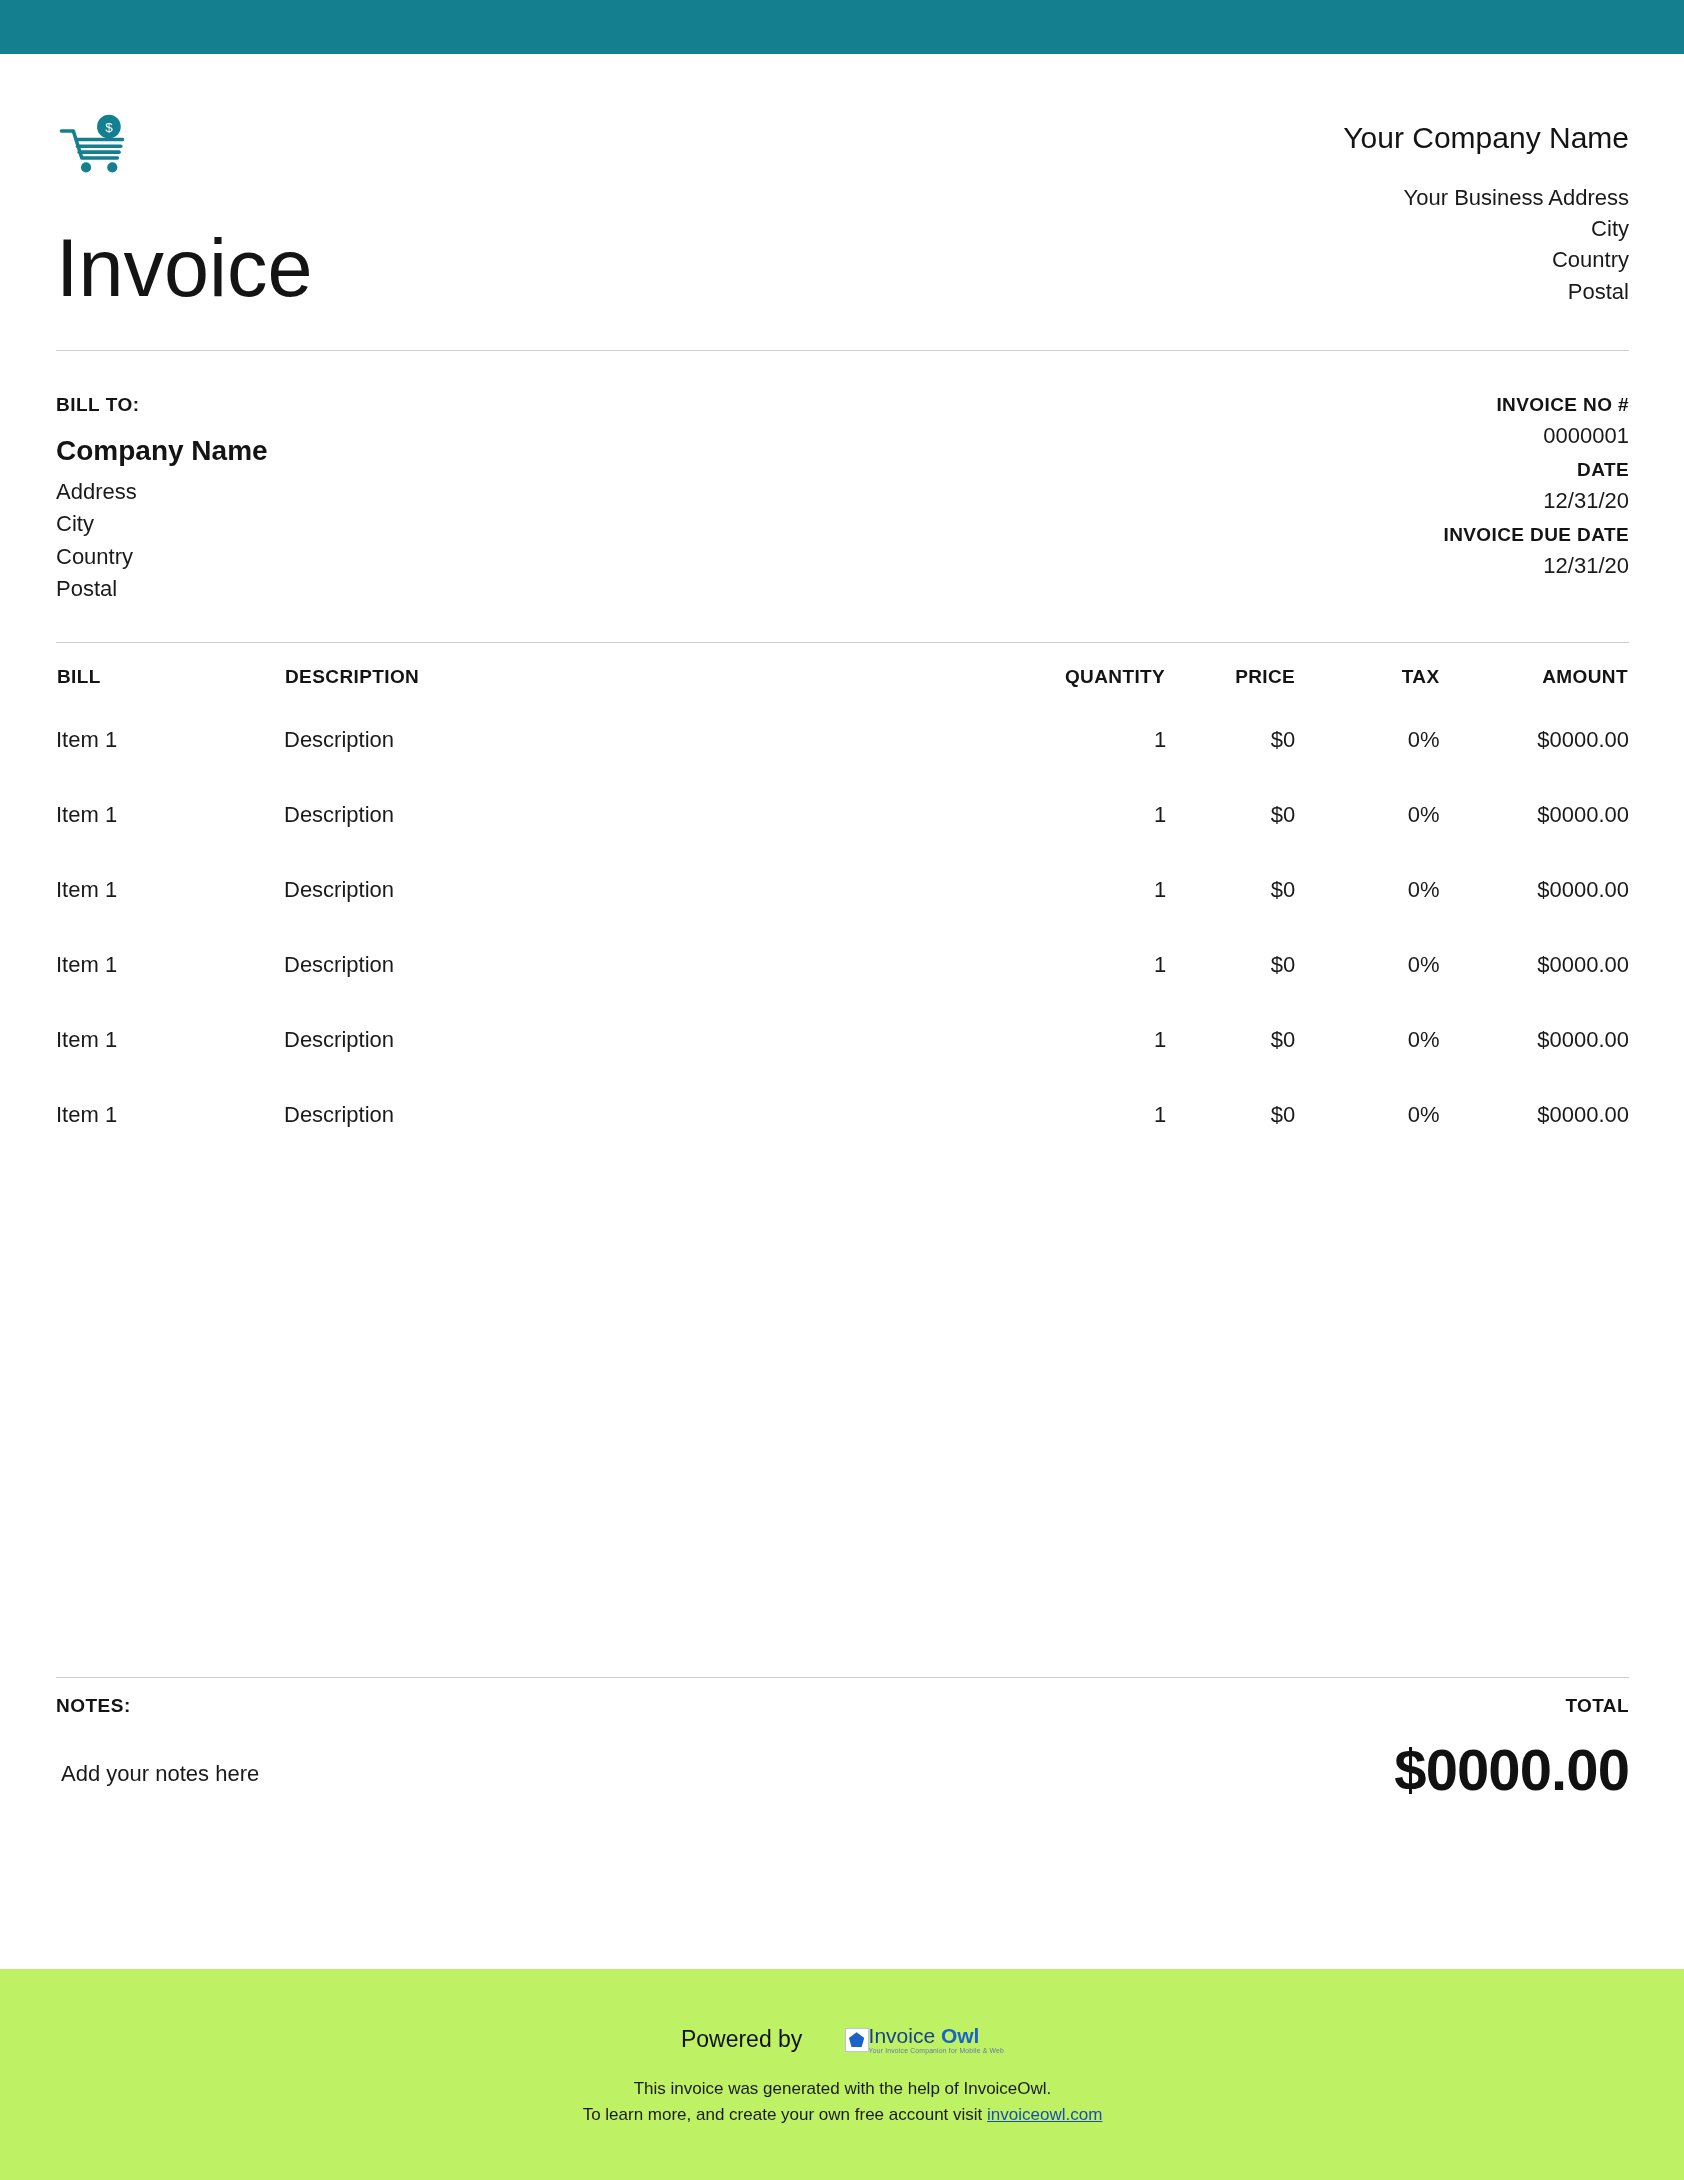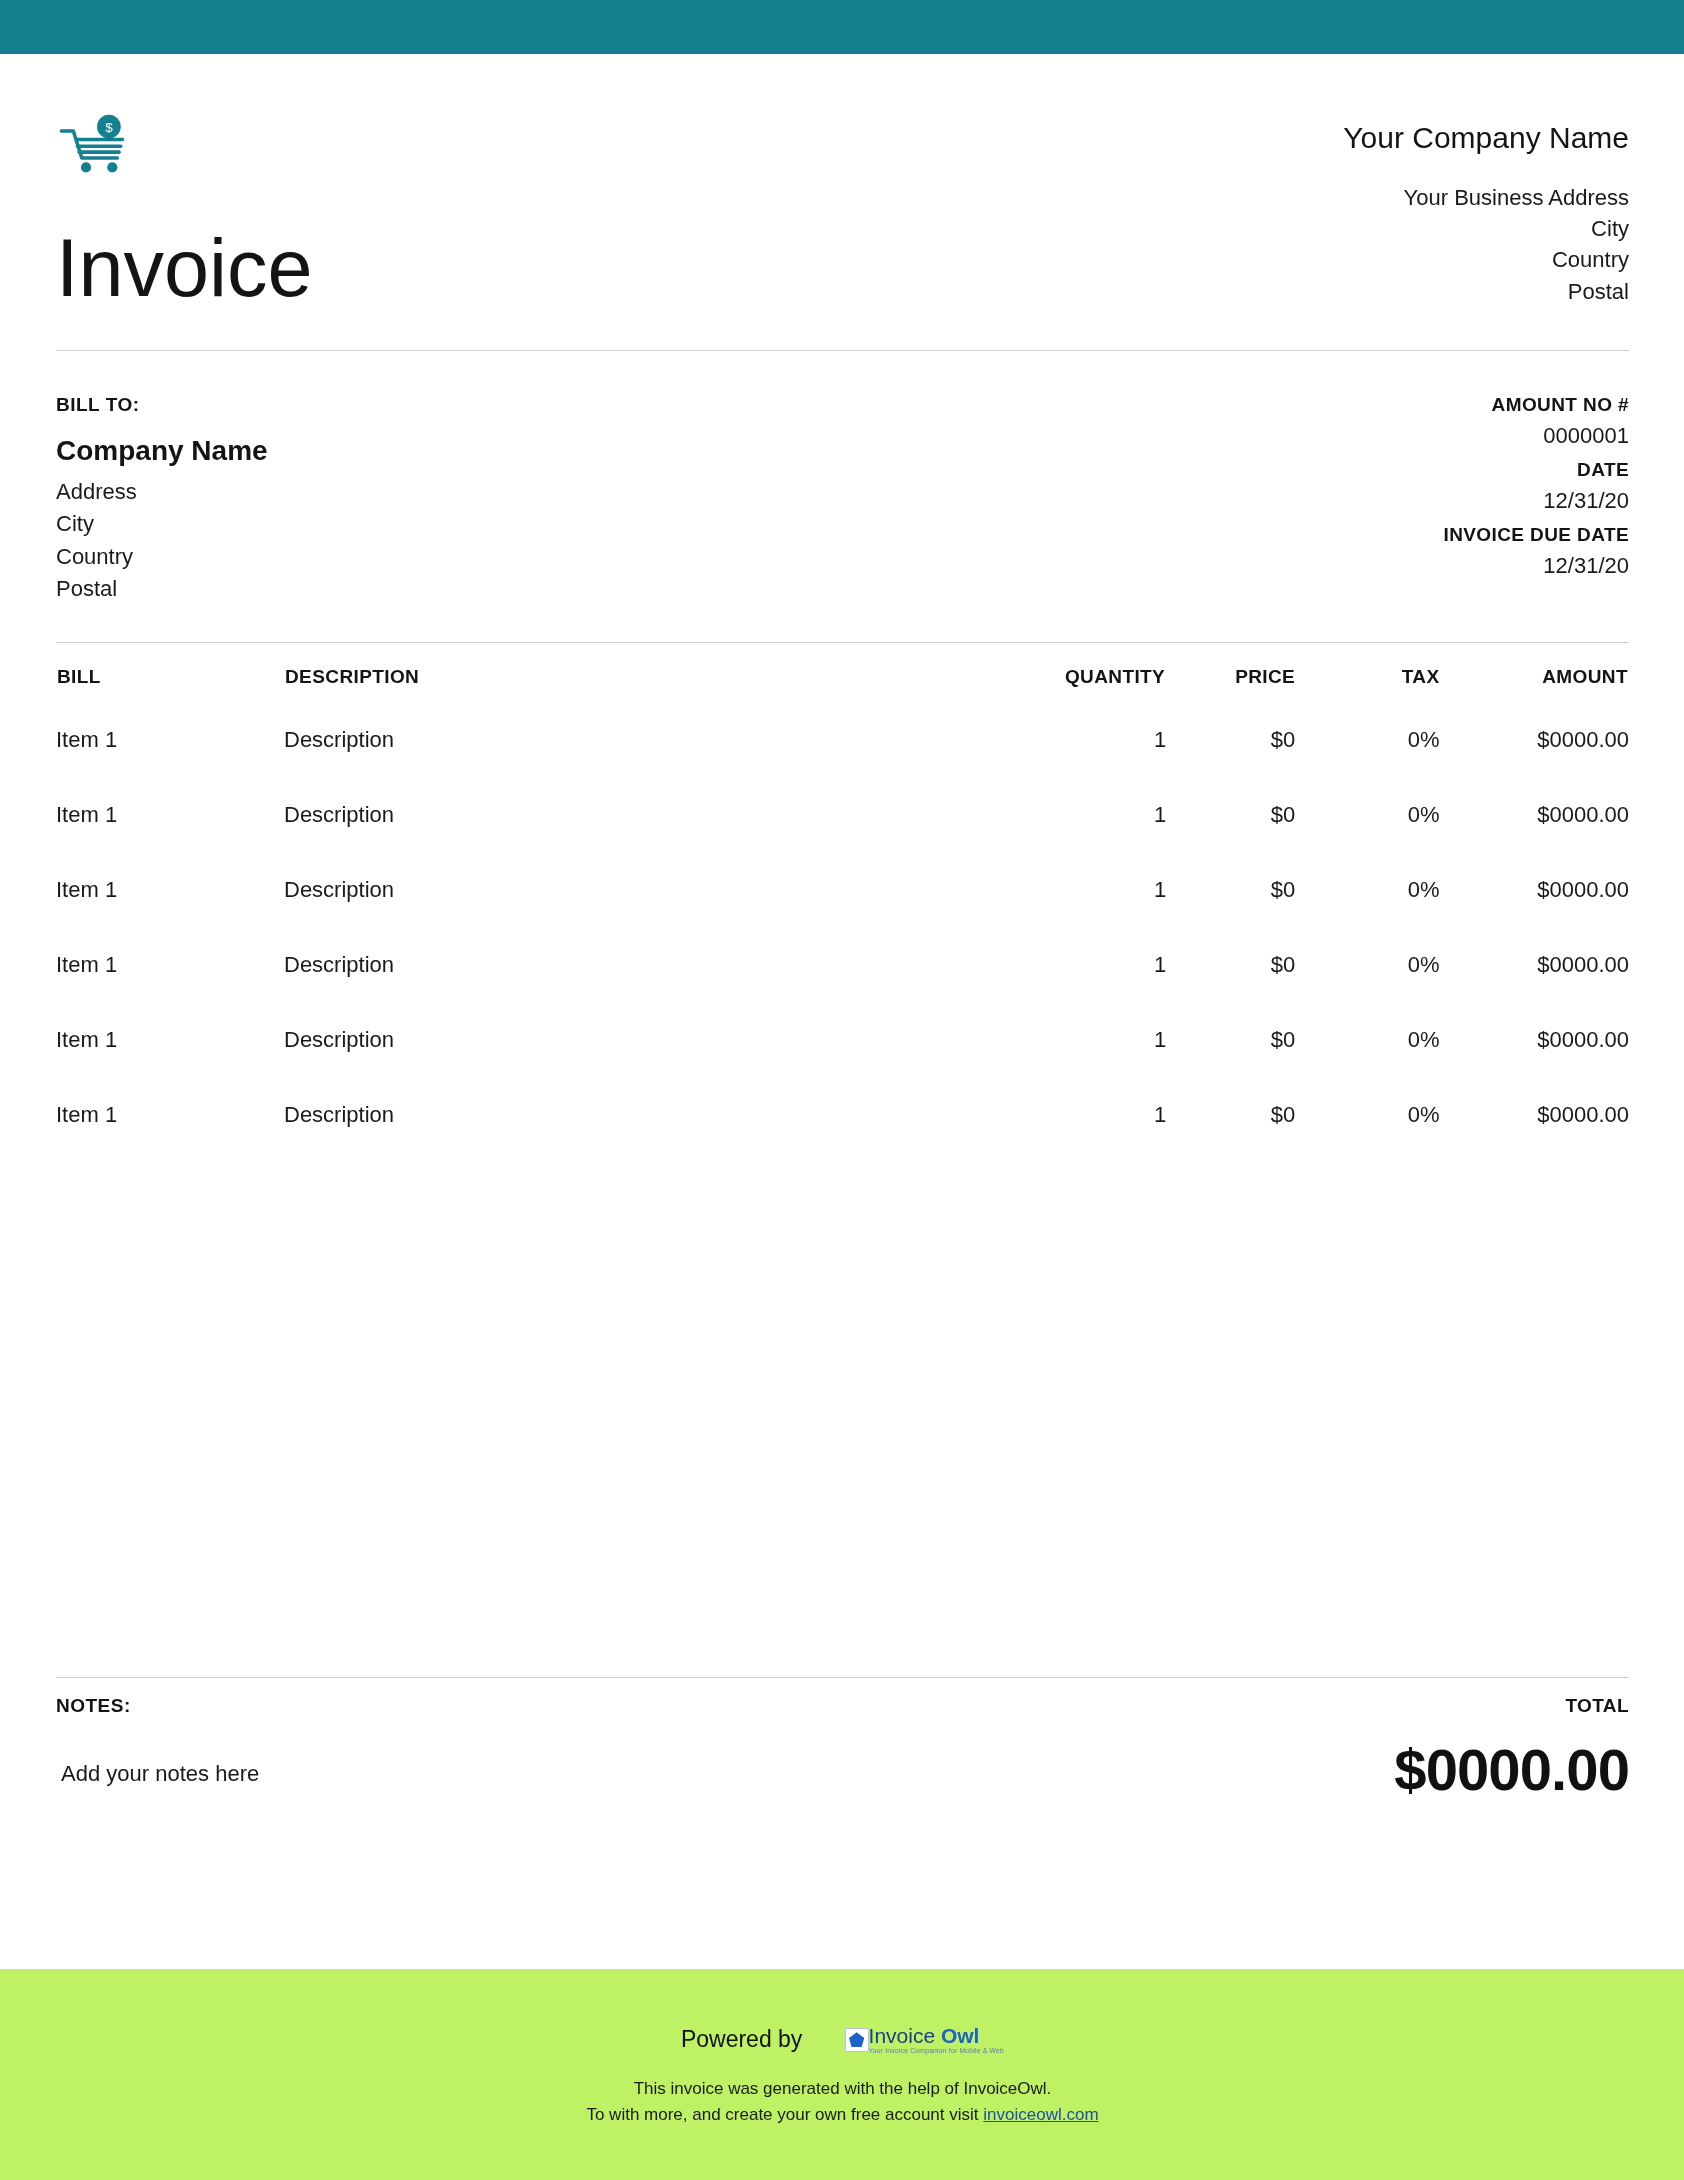--- a/index.html
+++ b/index.html
@@ -292,21 +292,21 @@
     <div class="billing">
       <div class="bill-to">
         <div class="bill-to-label">BILL TO:</div>
         <div class="bill-company">Company Name</div>
         <div class="bill-line">Address</div>
         <div class="bill-line">City</div>
         <div class="bill-line">Country</div>
         <div class="bill-line">Postal</div>
       </div>
       <div class="meta">
-        <div class="meta-label">AMOUNT NO #</div>
+        <div class="meta-label">INVOICE NO #</div>
         <div class="meta-value">0000001</div>
         <div class="meta-label">DATE</div>
         <div class="meta-value">12/31/20</div>
         <div class="meta-label">INVOICE DUE DATE</div>
         <div class="meta-value">12/31/20</div>
       </div>
     </div>
 
     <hr class="table-rule">
 
@@ -395,20 +395,20 @@
         <span class="owl-mark"></span>
         <span class="owl-words">
           <span class="owl-title"><span>Invoice</span> <b>Owl</b></span>
           <span class="owl-sub" style="display:block">Your Invoice Companion for Mobile &amp; Web</span>
         </span>
       </span>
     </div>
     <div class="footer-note">
       <div>This invoice was generated with the help of InvoiceOwl.</div>
       <div>
-        <span>To with more, and create your own free account visit</span>
+        <span>To learn more, and create your own free account visit</span>
         <a class="footer-link" href="#">invoiceowl.com</a>
       </div>
     </div>
   </div>
 
 </div>
 
 
 </body></html>

